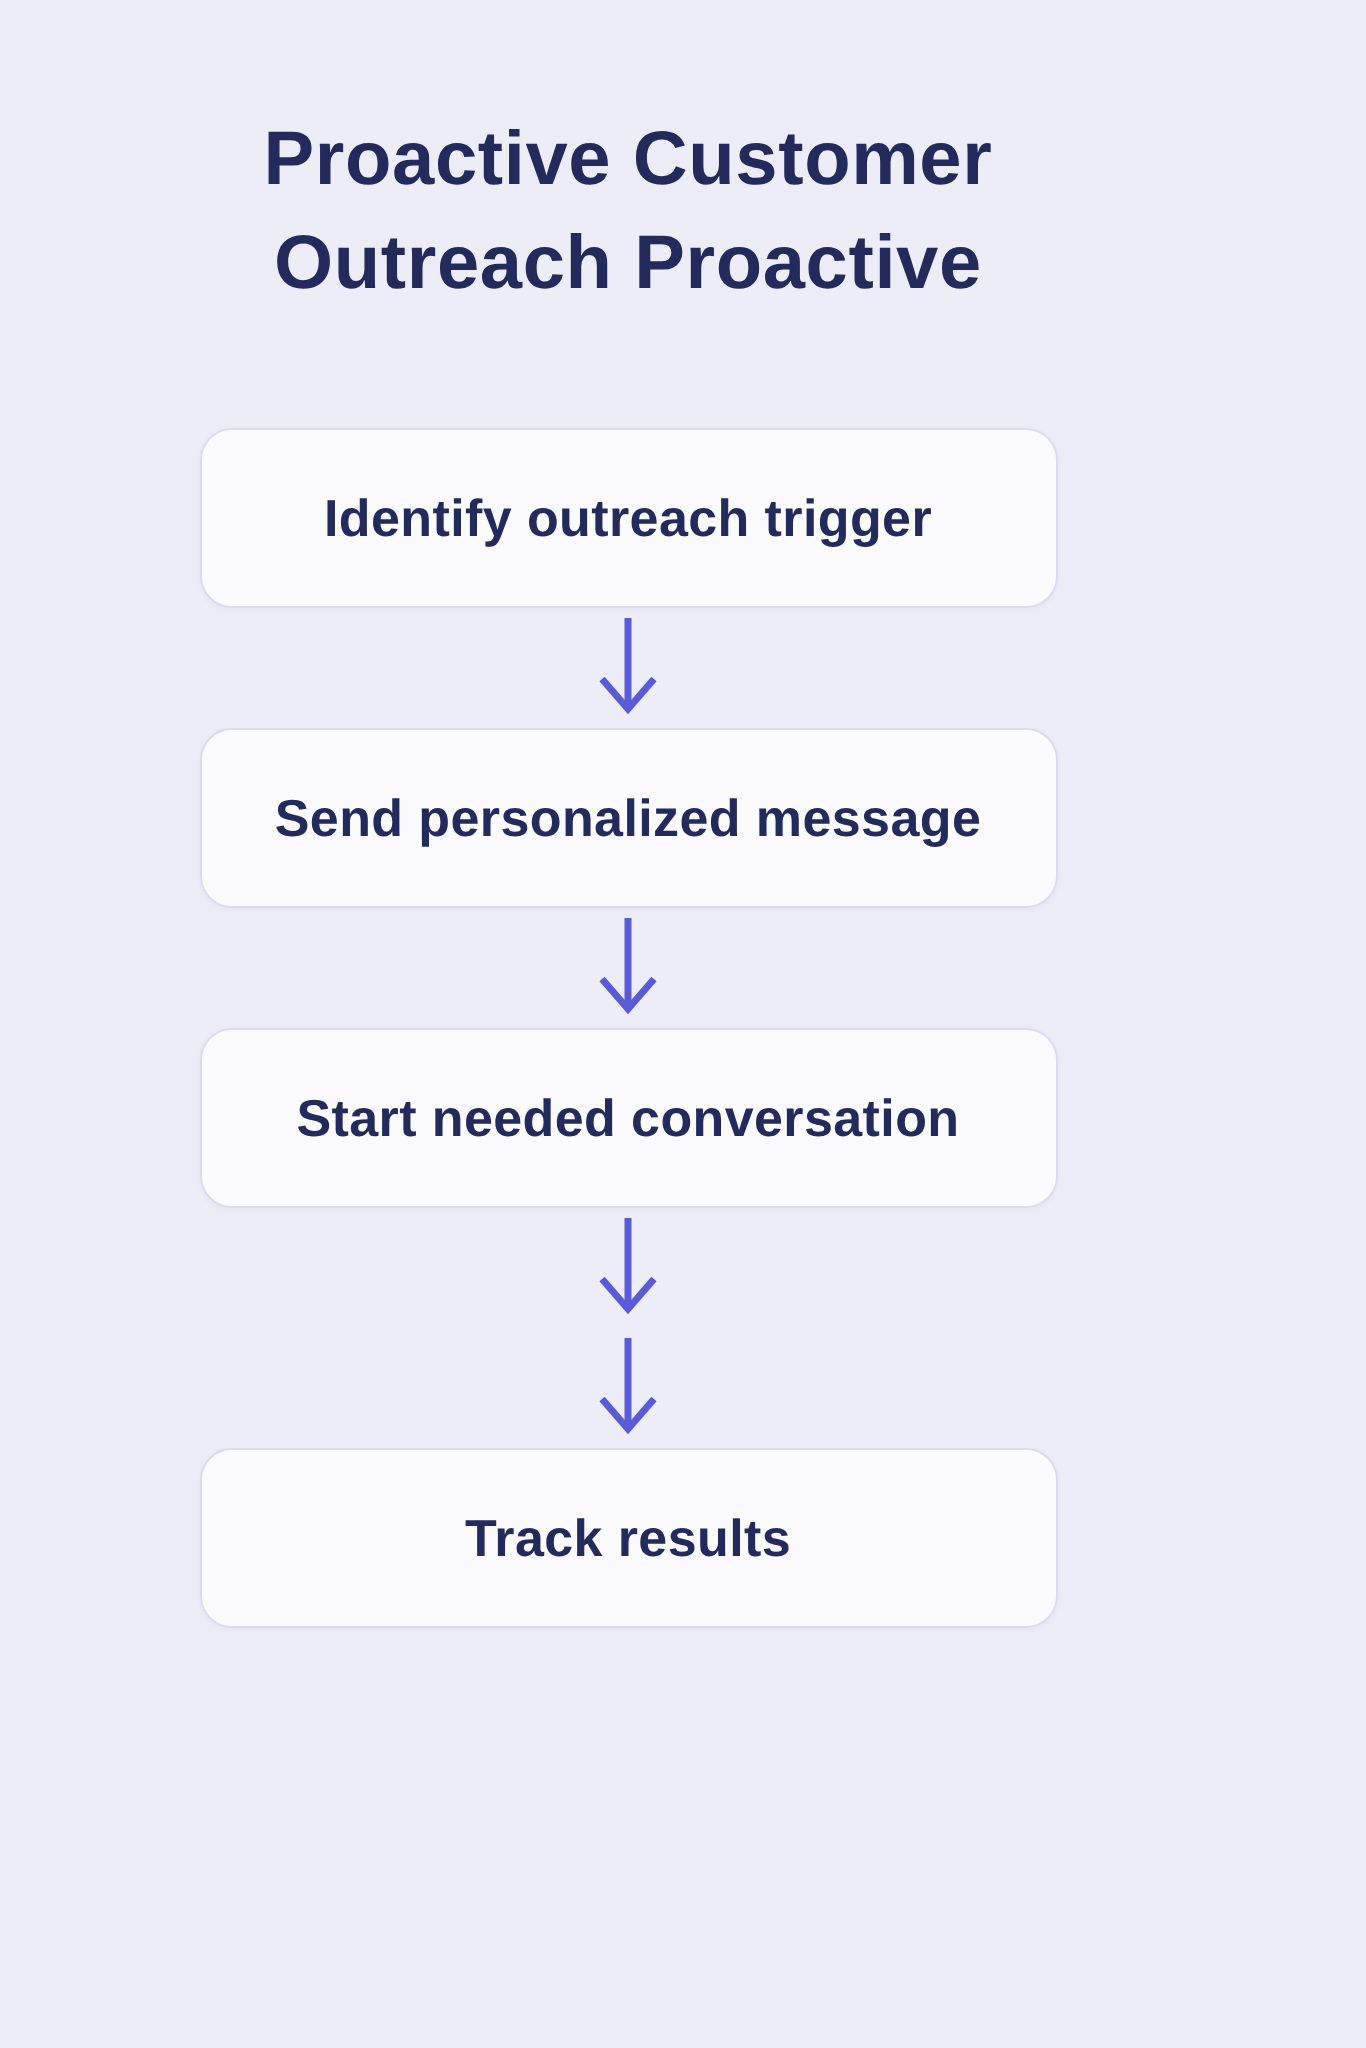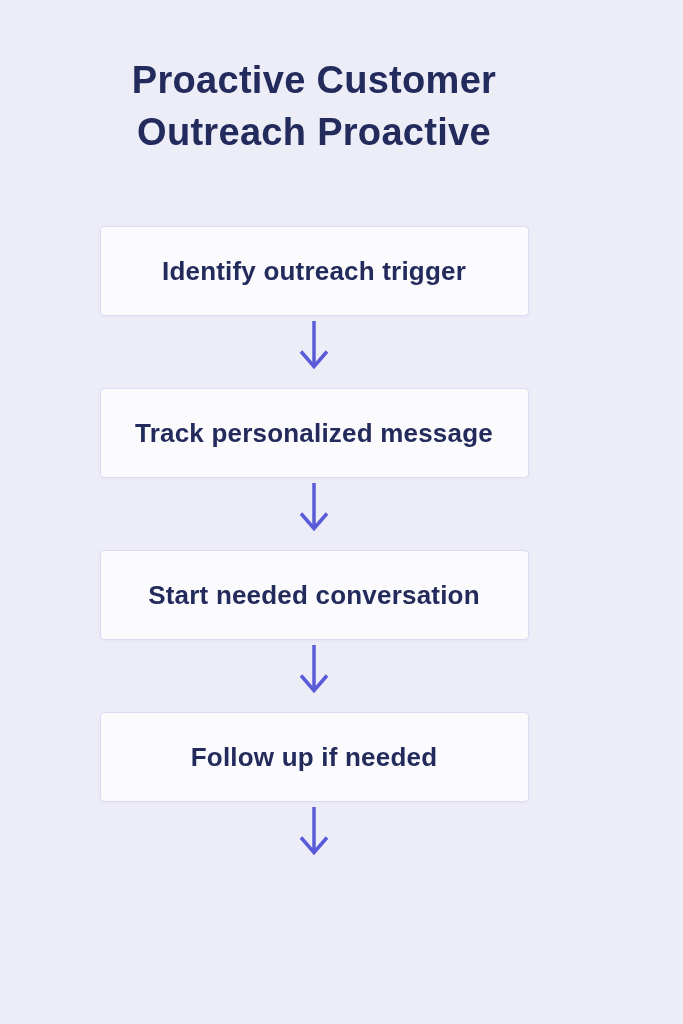--- a/index.html
+++ b/index.html
@@ -43,26 +43,25 @@
     display: flex;
     flex-direction: column;
     align-items: center;
     width: 429px;
   }
   .node {
     width: 100%;
     height: 90px;
     background: var(--node-fill);
     border: 1.5px solid var(--node-border);
-    border-radius: 4px;
+    border-radius: 16px;
     display: flex;
     align-items: center;
     justify-content: center;
     box-shadow: 0 1px 3px rgba(90, 90, 160, 0.05);
-    margin-top: 12px;
   }
   .node-label {
     font-size: 26px;
     font-weight: 600;
     color: var(--text);
     letter-spacing: 0.2px;
   }
   .arrow {
     display: block;
     margin: 4px 0;
@@ -83,40 +82,40 @@
   <div class="node">
     <span class="node-label">Identify outreach trigger</span>
   </div>
 
   <svg class="arrow" width="34" height="52" viewBox="0 0 34 52" aria-hidden="true">
     <line x1="17" y1="1" x2="17" y2="45"></line>
     <polyline points="4,31.5 17,46.5 30,31.5"></polyline>
   </svg>
 
   <div class="node">
-    <span class="node-label">Track personalized message</span>
+    <span class="node-label">Send personalized message</span>
   </div>
 
   <svg class="arrow" width="34" height="52" viewBox="0 0 34 52" aria-hidden="true">
     <line x1="17" y1="1" x2="17" y2="45"></line>
     <polyline points="4,31.5 17,46.5 30,31.5"></polyline>
   </svg>
 
   <div class="node">
     <span class="node-label">Start needed conversation</span>
   </div>
 
   <svg class="arrow" width="34" height="52" viewBox="0 0 34 52" aria-hidden="true">
     <line x1="17" y1="1" x2="17" y2="45"></line>
     <polyline points="4,31.5 17,46.5 30,31.5"></polyline>
   </svg>
 
-  <div class="node">
-    <span class="node-label">Follow up if needed</span>
-  </div>
 
   <svg class="arrow" width="34" height="52" viewBox="0 0 34 52" aria-hidden="true">
     <line x1="17" y1="1" x2="17" y2="45"></line>
     <polyline points="4,31.5 17,46.5 30,31.5"></polyline>
   </svg>
 
+  <div class="node">
+    <span class="node-label">Track results</span>
+  </div>
 </div>
 </main>
 
 </body></html>

